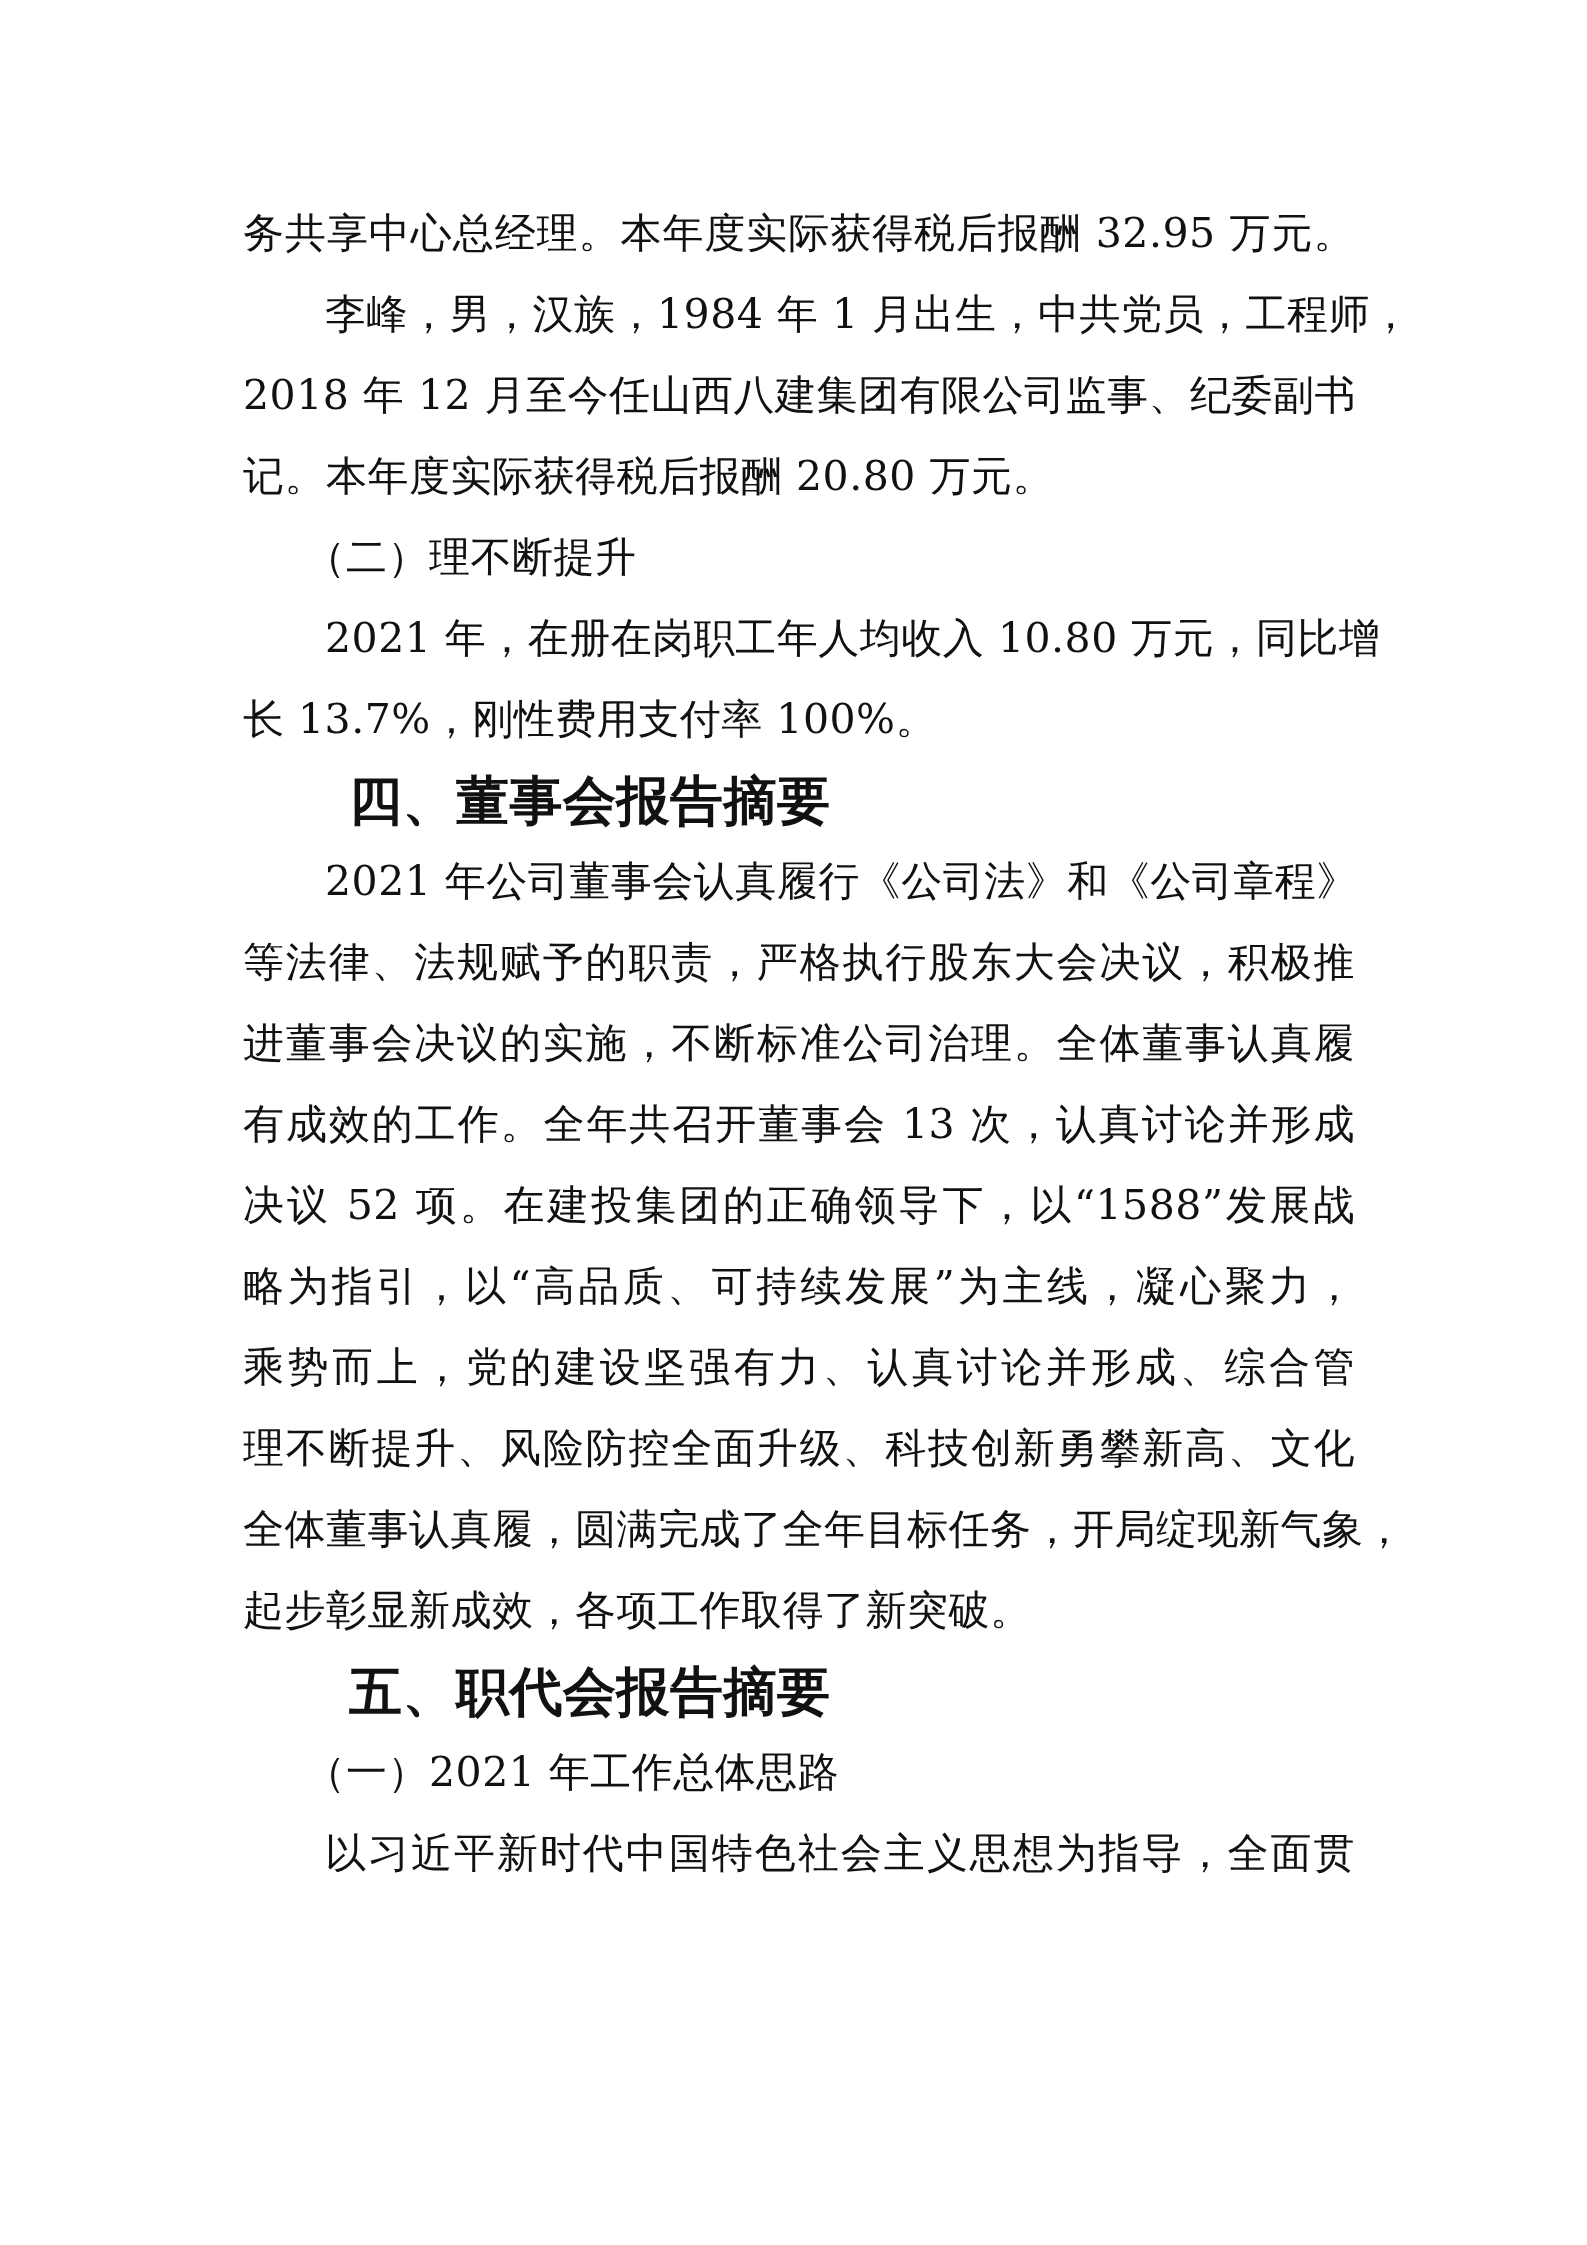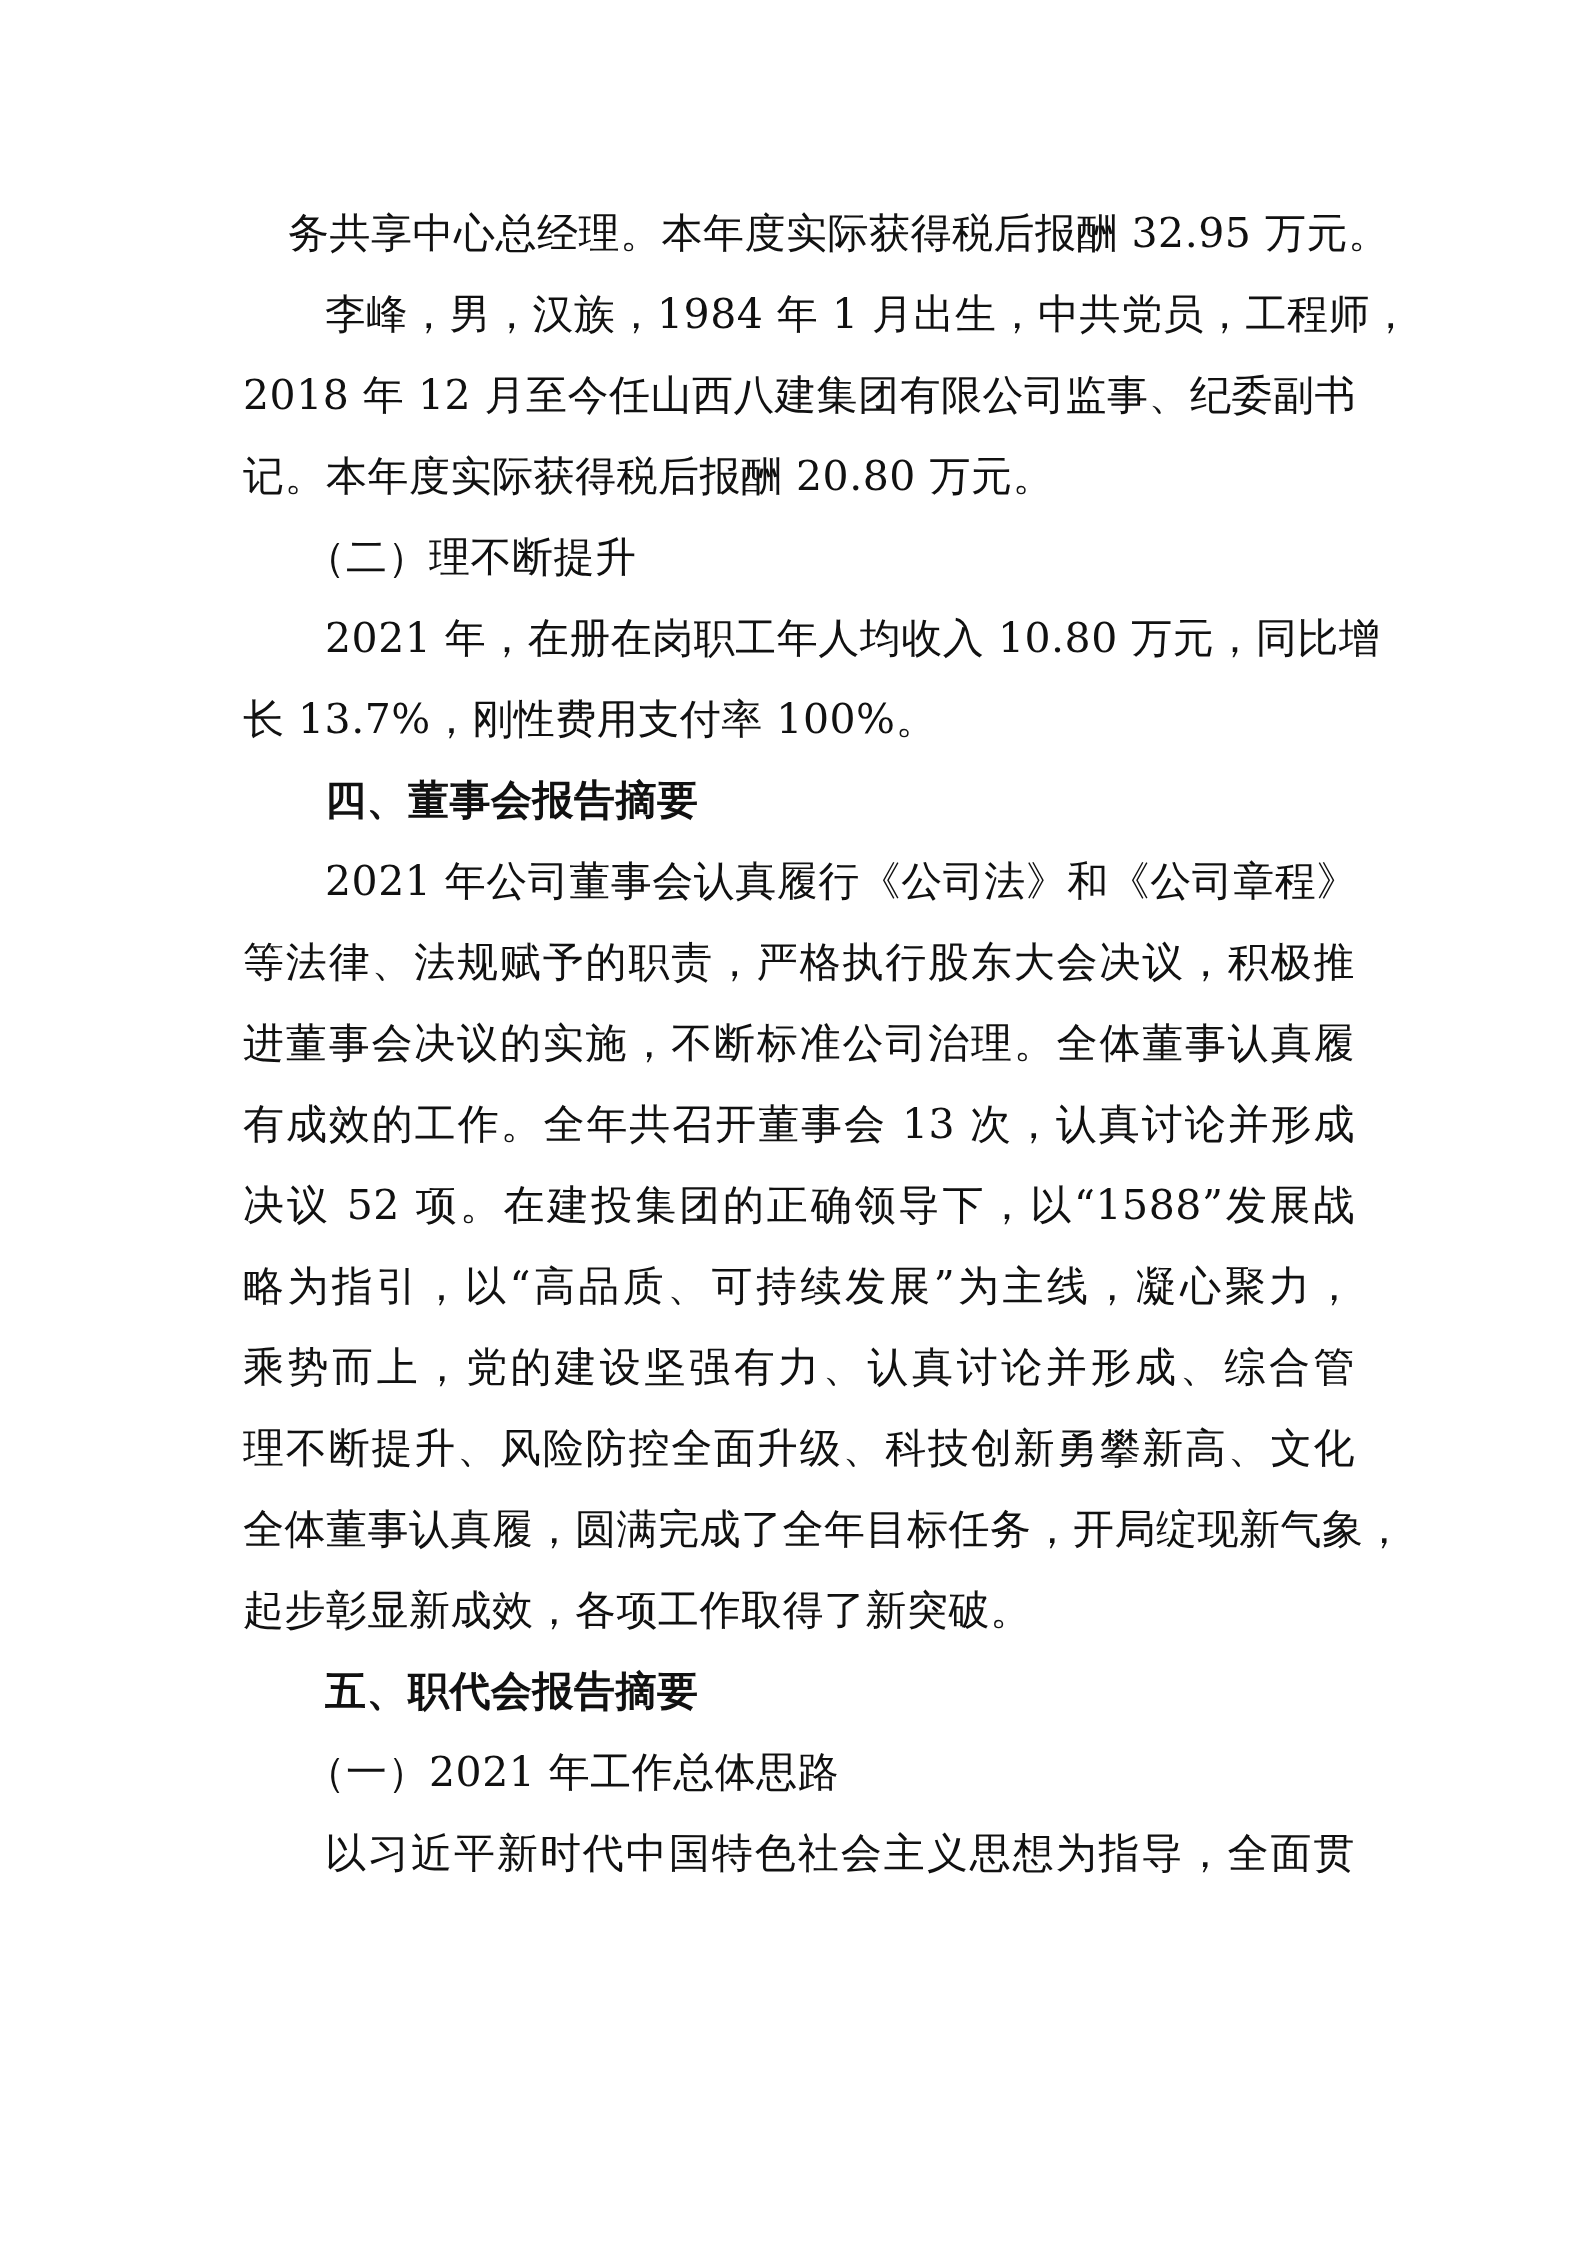--- a/index.html
+++ b/index.html
@@ -23,27 +23,27 @@
     font-size: 41px;
     line-height: 81px;
     text-align: justify;
     text-justify: inter-character;
     letter-spacing: 0.5px;
   }
   .p {
     margin: 0;
     text-indent: 2em;
   }
-  .p.noindent { text-indent: 0; margin-left: 45px; }
+  .p.noindent { text-indent: 0; }
   .h1 {
     margin: 0;
     text-indent: 2em;
     font-family: "DejaVu Sans", "Liberation Sans", sans-serif;
     font-weight: bold;
-    font-size: 41px;
+    font-size: 53px;
   }
   .h2 {
     margin: 0;
     text-indent: 1.5em;
   }
   .line {
     display: block;
     white-space: nowrap;
     text-align-last: justify;
     height: 81px;

